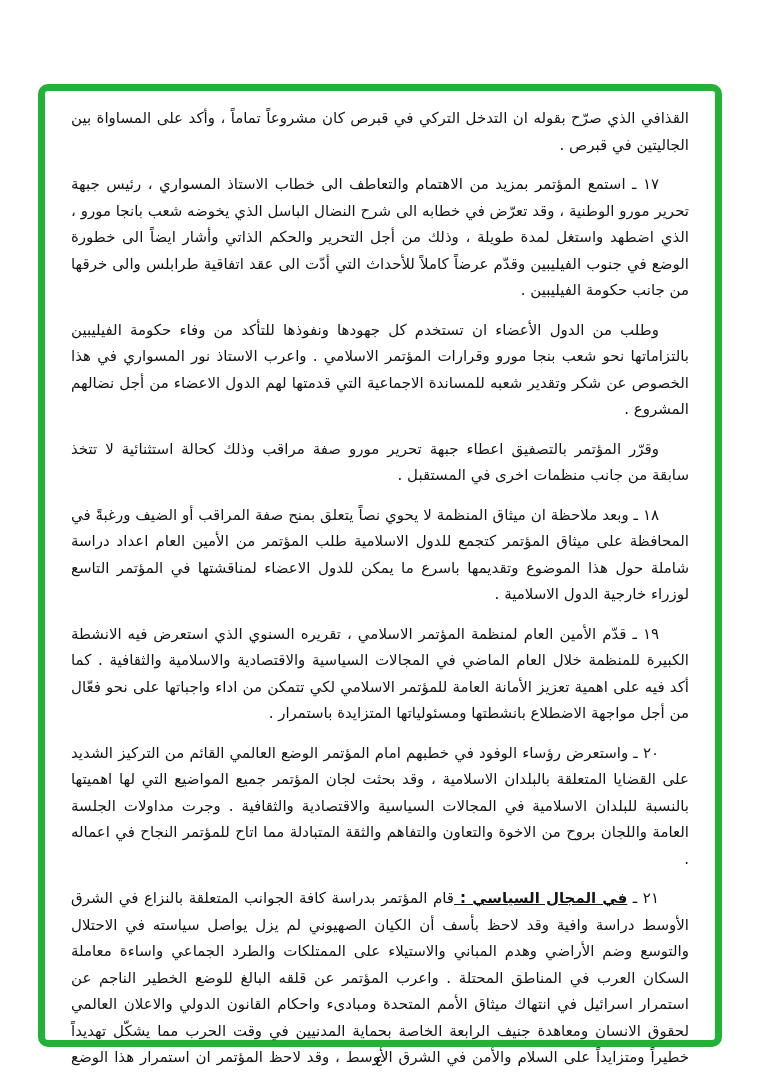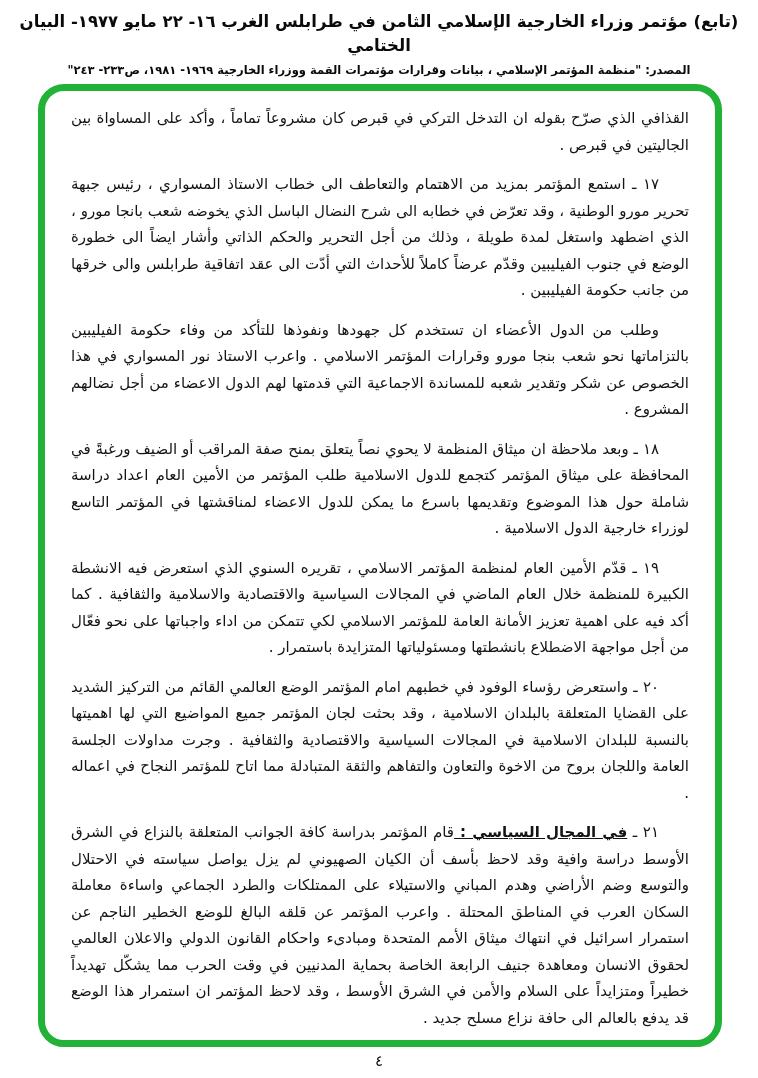--- a/index.html
+++ b/index.html
@@ -28,21 +28,21 @@
     color: #0a0a0a;
   }
 
   
   .content-frame {
     position: absolute;
     left: 38px; top: 84px;
     width: 684px; height: 963px;
     box-sizing: border-box;
     border: 7px solid #22b238;
-    border-radius: 26px;
+    border-radius: 10px;
     background: #ffffff;
   }
 
   
   .doc-body {
     direction: rtl;
     text-align: justify;
     padding: 14px 26px 0 26px;
     font-size: 15px;
     line-height: 26.5px;
@@ -59,33 +59,30 @@
     text-align: center;
     font-size: 15px;
     color: #0a0a0a;
   }
 </style>
 </head>
 <body>
 
 <div class="page">
 
-  <header class="doc-header">
-    <div class="doc-title">(تابع) مؤتمر وزراء الخارجية الإسلامي الثامن في طرابلس الغرب ١٦- ٢٢ مايو ١٩٧٧- البيان الختامي</div>
-    <div class="doc-source">المصدر:  "منظمة المؤتمر الإسلامي ، بيانات وقرارات مؤتمرات القمة ووزراء الخارجية ١٩٦٩- ١٩٨١، ص٢٣٣- ٢٤٣"</div>
-  </header>
 
   <div class="content-frame" style="border-color: rgb(34, 178, 56);">
     <div class="doc-body" id="paragraphs">
   <p><span class="lead-num"></span><span class="lead-bold"></span><span class="para-text">القذافي الذي صرّح بقوله ان التدخل التركي في قبرص كان مشروعاً تماماً ، وأكد على المساواة بين الجاليتين في قبرص .</span></p>
 
   <p class="indent"><span class="lead-num"></span><span class="lead-bold"></span><span class="para-text">١٧ ـ استمع المؤتمر بمزيد من الاهتمام والتعاطف الى خطاب الاستاذ المسواري ، رئيس جبهة تحرير مورو الوطنية ، وقد تعرّض في خطابه الى شرح النضال الباسل الذي يخوضه شعب بانجا مورو ، الذي اضطهد واستغل لمدة طويلة ، وذلك من أجل التحرير والحكم الذاتي وأشار ايضاً الى خطورة الوضع في جنوب الفيليبين وقدّم عرضاً كاملاً للأحداث التي أدّت الى عقد اتفاقية طرابلس والى خرقها من جانب حكومة الفيليبين .</span></p>
 
   <p class="indent"><span class="lead-num"></span><span class="lead-bold"></span><span class="para-text">وطلب من الدول الأعضاء ان تستخدم كل جهودها ونفوذها للتأكد من وفاء حكومة الفيليبين بالتزاماتها نحو شعب بنجا مورو وقرارات المؤتمر الاسلامي . واعرب الاستاذ نور المسواري في هذا الخصوص عن شكر وتقدير شعبه للمساندة الاجماعية التي قدمتها لهم الدول الاعضاء من أجل نضالهم المشروع .</span></p>
 
+  <p class="indent"><span class="lead-num"></span><span class="lead-bold"></span><span class="para-text">وقرّر المؤتمر بالتصفيق اعطاء جبهة تحرير مورو صفة مراقب وذلك كحالة استثنائية لا تتخذ سابقة من جانب منظمات اخرى في المستقبل .</span></p>
 
   <p class="indent"><span class="lead-num"></span><span class="lead-bold"></span><span class="para-text">١٨ ـ وبعد ملاحظة ان ميثاق المنظمة لا يحوي نصاً يتعلق بمنح صفة المراقب أو الضيف ورغبةً في المحافظة على ميثاق المؤتمر كتجمع للدول الاسلامية طلب المؤتمر من الأمين العام اعداد دراسة شاملة حول هذا الموضوع وتقديمها باسرع ما يمكن للدول الاعضاء لمناقشتها في المؤتمر التاسع لوزراء خارجية الدول الاسلامية .</span></p>
 
   <p class="indent"><span class="lead-num"></span><span class="lead-bold"></span><span class="para-text">١٩ ـ قدّم الأمين العام لمنظمة المؤتمر الاسلامي ، تقريره السنوي الذي استعرض فيه الانشطة الكبيرة للمنظمة خلال العام الماضي في المجالات السياسية والاقتصادية والاسلامية والثقافية . كما أكد فيه على اهمية تعزيز الأمانة العامة للمؤتمر الاسلامي لكي تتمكن من اداء واجباتها على نحو فعّال من أجل مواجهة الاضطلاع بانشطتها ومسئولياتها المتزايدة باستمرار .</span></p>
 
   <p class="indent"><span class="lead-num"></span><span class="lead-bold"></span><span class="para-text">٢٠ ـ واستعرض رؤساء الوفود في خطبهم امام المؤتمر الوضع العالمي القائم من التركيز الشديد على القضايا المتعلقة بالبلدان الاسلامية ، وقد بحثت لجان المؤتمر جميع المواضيع التي لها اهميتها بالنسبة للبلدان الاسلامية في المجالات السياسية والاقتصادية والثقافية . وجرت مداولات الجلسة العامة واللجان بروح من الاخوة والتعاون والتفاهم والثقة المتبادلة مما اتاح للمؤتمر النجاح في اعماله .</span></p>
 
   <p class="indent"><span class="lead-num">٢١ ـ </span><span class="lead-bold">في المجال السياسي : </span><span class="para-text">قام المؤتمر بدراسة كافة الجوانب المتعلقة بالنزاع في الشرق الأوسط دراسة وافية وقد لاحظ بأسف أن الكيان الصهيوني لم يزل يواصل سياسته في الاحتلال والتوسع وضم الأراضي وهدم المباني والاستيلاء على الممتلكات والطرد الجماعي واساءة معاملة السكان العرب في المناطق المحتلة . واعرب المؤتمر عن قلقه البالغ للوضع الخطير الناجم عن استمرار اسرائيل في انتهاك ميثاق الأمم المتحدة ومبادىء واحكام القانون الدولي والاعلان العالمي لحقوق الانسان ومعاهدة جنيف الرابعة الخاصة بحماية المدنيين في وقت الحرب مما يشكّل تهديداً خطيراً ومتزايداً على السلام والأمن في الشرق الأوسط ، وقد لاحظ المؤتمر ان استمرار هذا الوضع قد يدفع بالعالم الى حافة نزاع مسلح جديد .</span></p>
 </div>
   </div>

